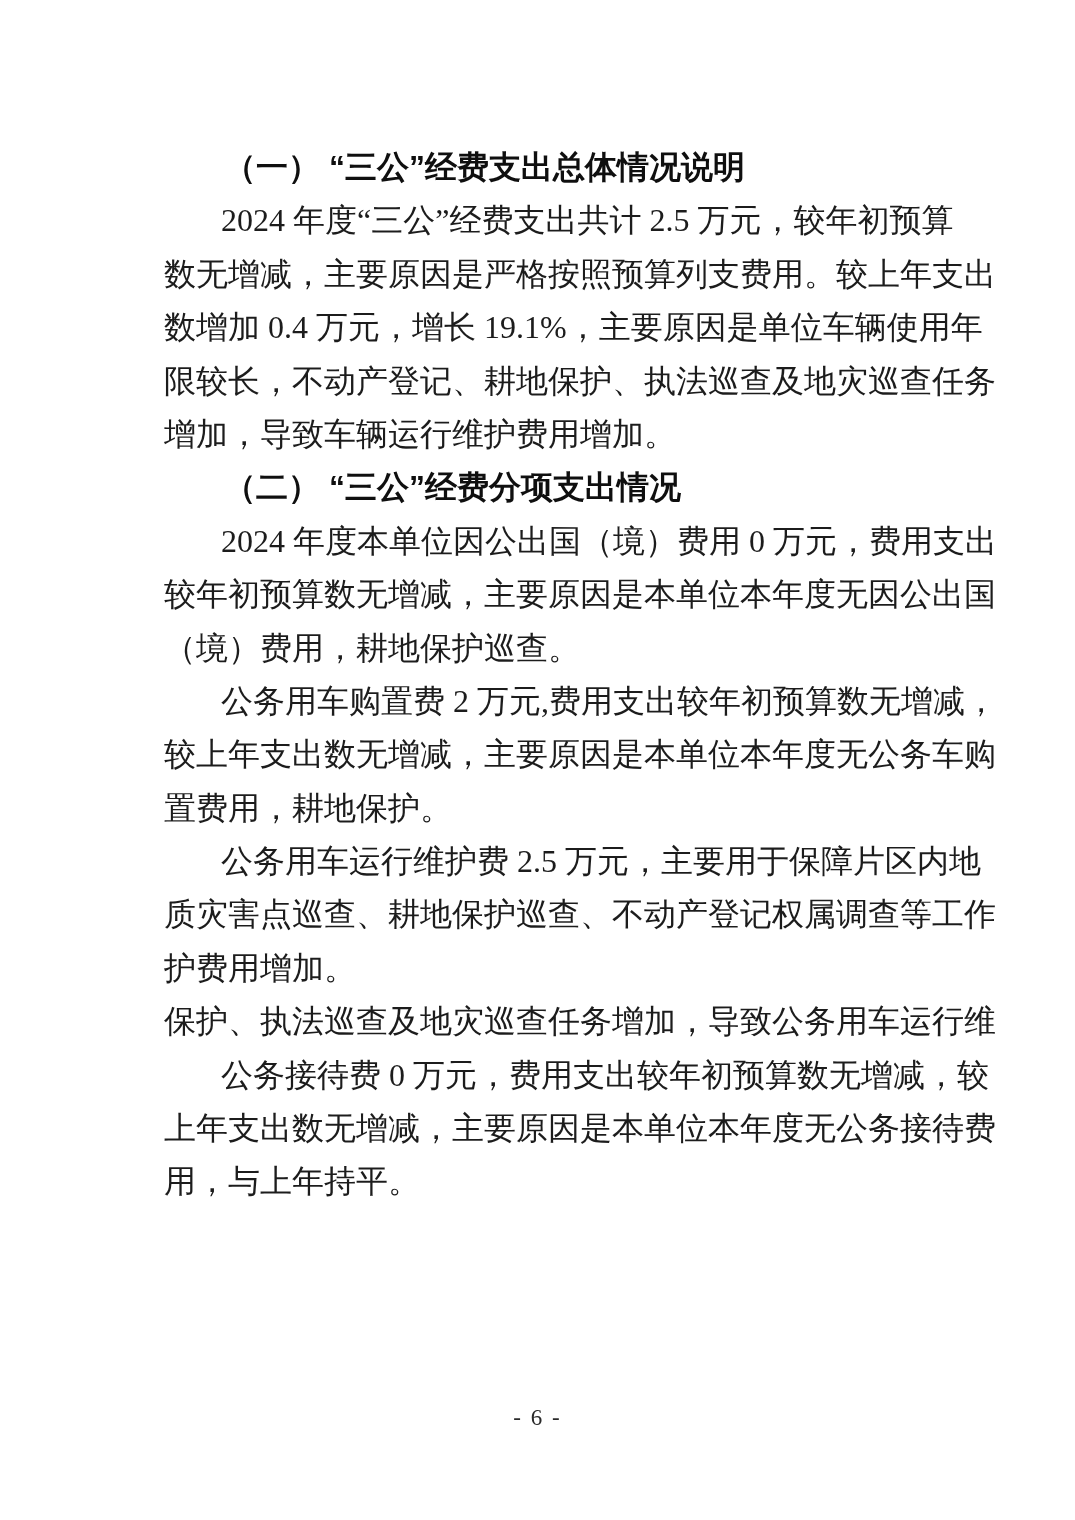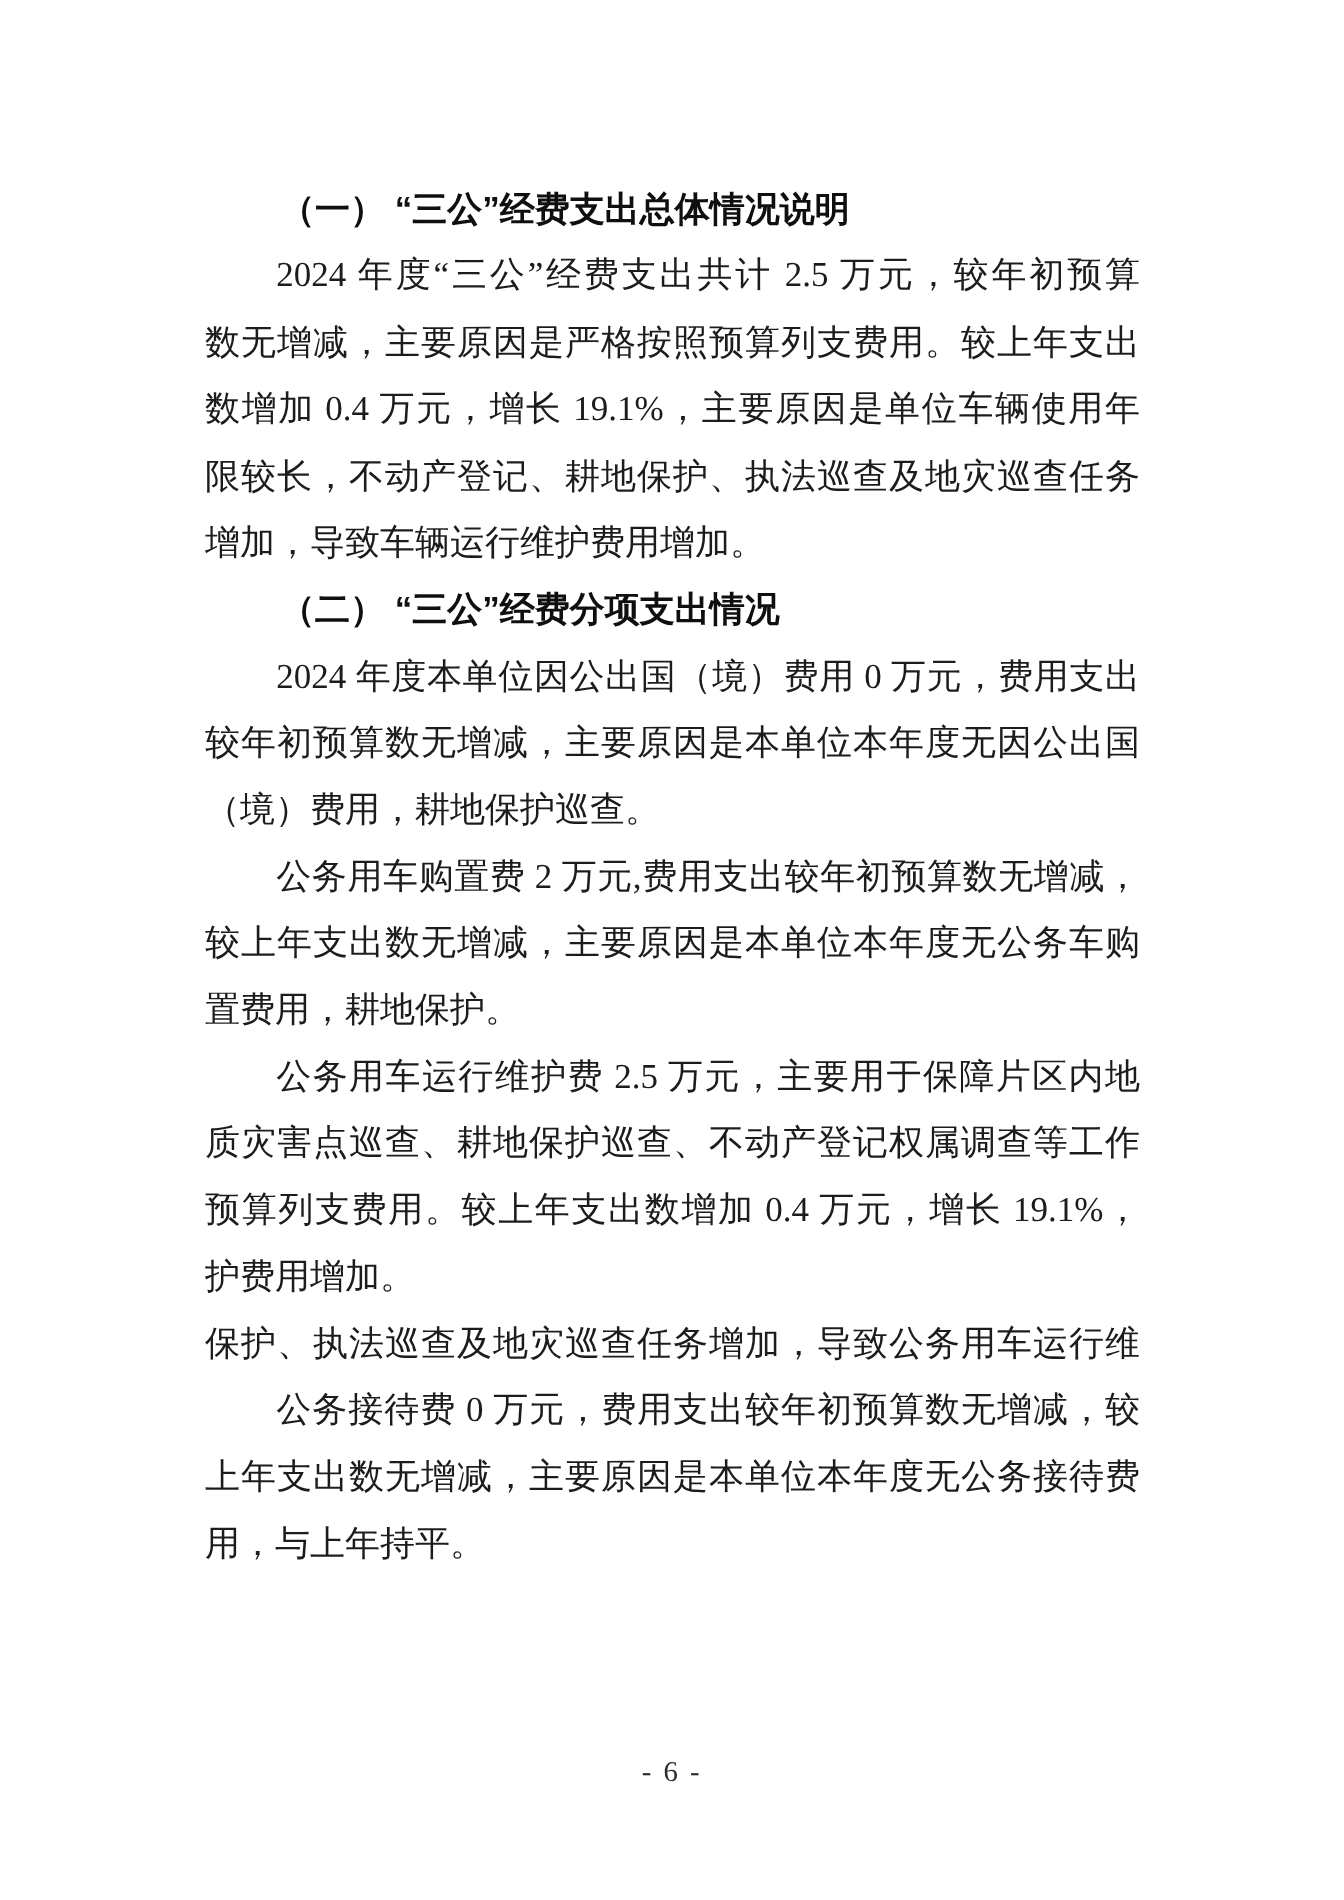--- a/index.html
+++ b/index.html
@@ -17,36 +17,36 @@
   }
   .content {
     position: absolute;
     left: 164px;
     top: 141px;
     width: 748px;
   }
   .ln {
     height: 53.4px;
     line-height: 53.4px;
-    font-size: 28px;
+    font-size: 32px;
     text-align: justify;
     text-align-last: justify;
     white-space: nowrap;
   }
   .ln.first {
     text-indent: 57px;
   }
   .ln.last {
     text-align: right;
     text-align-last: left;
   }
   .hd {
     height: 53.4px;
     line-height: 53.4px;
-    font-size: 28px;
+    font-size: 32px;
     font-family: "Liberation Sans", "DejaVu Sans", sans-serif;
     font-weight: 700;
     color: #0f0f0f;
     padding-left: 60px;
     box-sizing: border-box;
     text-align: right;
     text-align-last: left;
     white-space: nowrap;
   }
   .page-footer {
@@ -79,21 +79,20 @@
   <div class="ln first">2024 年度本单位因公出国（境）费用 0 万元，费用支出</div>
   <div class="ln">较年初预算数无增减，主要原因是本单位本年度无因公出国</div>
   <div class="ln last">（境）费用，耕地保护巡查。</div>
 
   <div class="ln first">公务用车购置费 2 万元,费用支出较年初预算数无增减，</div>
   <div class="ln">较上年支出数无增减，主要原因是本单位本年度无公务车购</div>
   <div class="ln last">置费用，耕地保护。</div>
 
   <div class="ln first">公务用车运行维护费 2.5 万元，主要用于保障片区内地</div>
   <div class="ln">质灾害点巡查、耕地保护巡查、不动产登记权属调查等工作</div>
-  <div class="ln">预算列支费用。较上年支出数增加 0.4 万元，增长 19.1%，</div>
   <div class="ln last">护费用增加。</div>
   <div class="ln">保护、执法巡查及地灾巡查任务增加，导致公务用车运行维</div>
 
   <div class="ln first">公务接待费 0 万元，费用支出较年初预算数无增减，较</div>
   <div class="ln">上年支出数无增减，主要原因是本单位本年度无公务接待费</div>
   <div class="ln last">用，与上年持平。</div>
 
 </div>
 
 <div class="page-footer">- 6 -</div>

